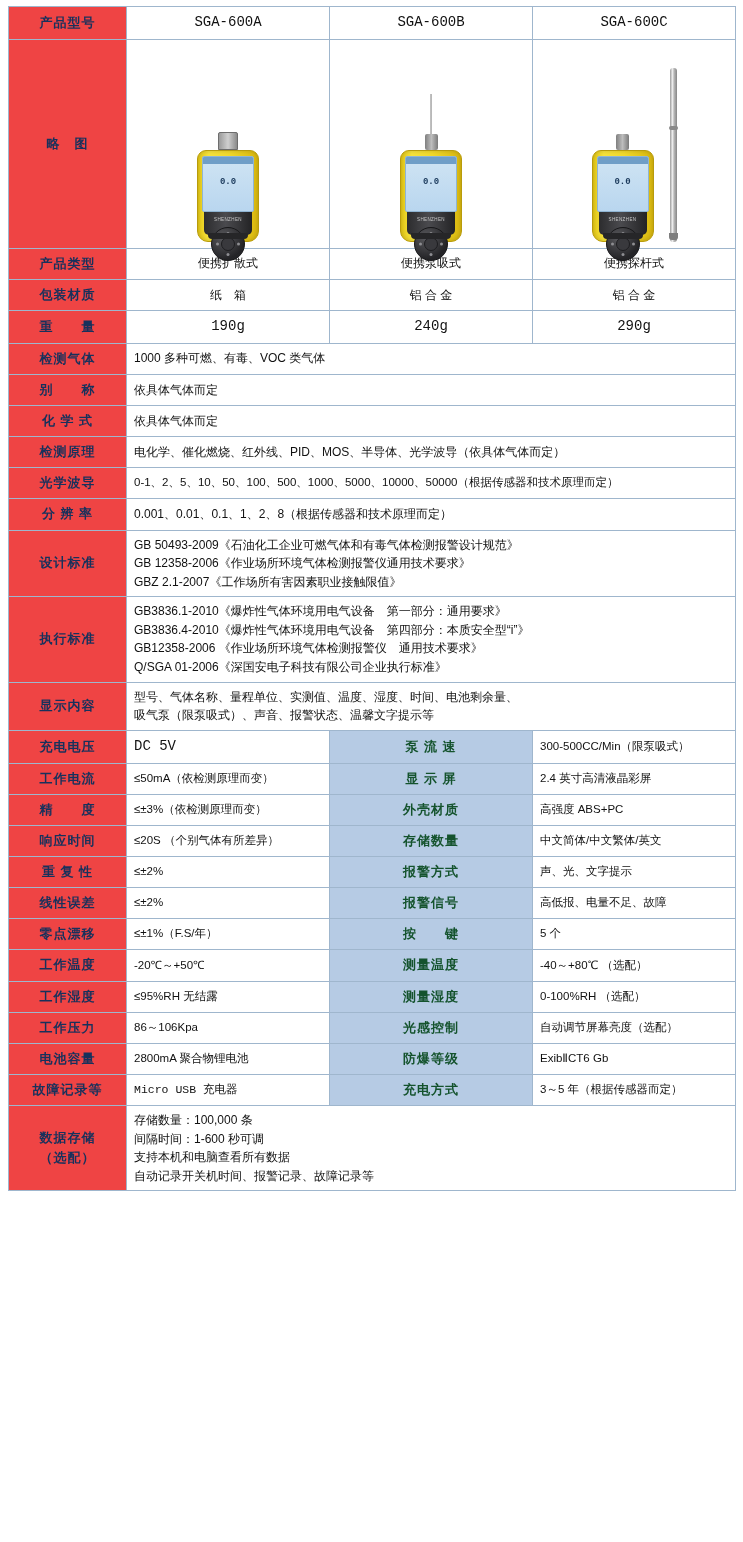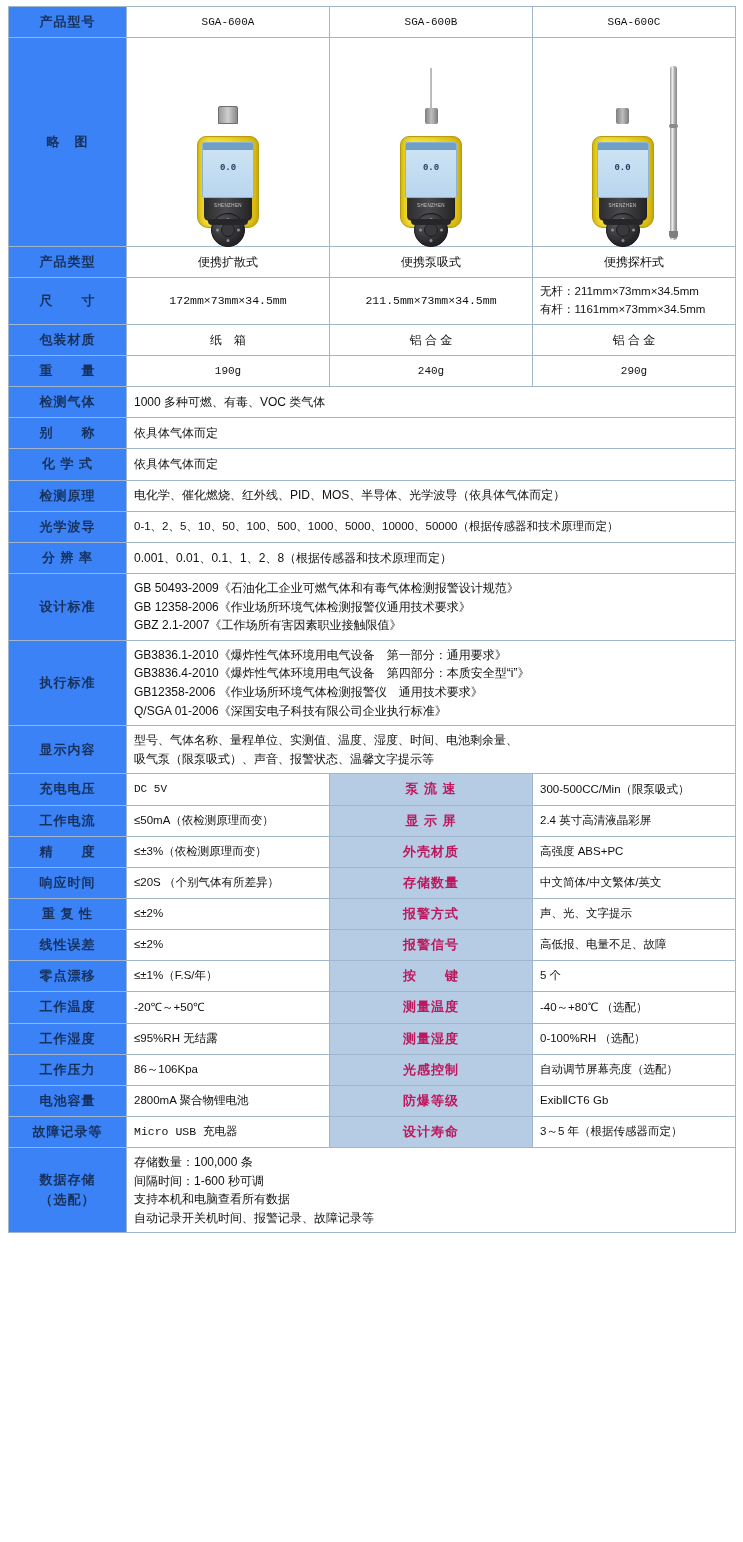--- a/index.html
+++ b/index.html
@@ -26,47 +26,47 @@
   }
   table.spec td {
     border: 1px solid #9fb6cd;
     padding: 5px 7px;
     vertical-align: middle;
     line-height: 1.55;
     word-break: break-word;
   }
   
   .lab {
-    background: #3b82f6;
+    background: #ef4444;
     color: #17315c;
     font-weight: bold;
     text-align: center;
     font-size: 13px;
     letter-spacing: 1px;
     width: 118px;
   }
   .lab2 {
     background: #b6cbe4;
-    color: #be185d;
+    color: #14532d;
     font-weight: bold;
     text-align: center;
     font-size: 13px;
     letter-spacing: 1px;
   }
   .val {
     background: #ffffff;
     text-align: left;
   }
   .valc {
     background: #ffffff;
     text-align: center;
   }
   .mono {
     font-family: "Liberation Mono", monospace;
-    font-size: 11px;
+    font-size: 14px;
   }
   .small {
     font-size: 11.5px;
   }
   .multi div { white-space: nowrap; }
   .img-cell {
     background: #ffffff;
     height: 198px;
     padding: 0;
     text-align: center;
@@ -104,21 +104,21 @@
     width: 13px;
     height: 16px;
     margin: 0 auto;
     background: linear-gradient(90deg,#7f7f7f,#bdbdbd,#7a7a7a);
     border-radius: 2px;
   }
   .body {
     position: relative;
     width: 62px;
     height: 92px;
-    margin: 12px auto;
+    margin: 0 auto;
     background: linear-gradient(90deg,#e3c716 0%, #f6e23c 18%, #f2d92a 52%, #d9b70f 100%);
     border-radius: 9px 9px 11px 11px;
     border: 1px solid #b89b0c;
     box-sizing: border-box;
     box-shadow: inset 0 0 4px rgba(0,0,0,.18);
   }
   .inner {
     position: absolute;
     left: 6px;
     right: 6px;
@@ -319,27 +319,20 @@
     </tr>
 
     <tr>
       <td class="lab">产品类型</td>
       <td class="valc">便携扩散式</td>
       <td class="valc">便携泵吸式</td>
       <td class="valc">便携探杆式</td>
     </tr>
 
 
-    <tr>
-      <td class="lab">尺　　寸</td>
-      <td class="valc mono small">172mm×73mm×34.5mm</td>
-      <td class="valc mono small">211.5mm×73mm×34.5mm</td>
-      <td class="val small" style="text-align:left;white-space:pre-line">无杆：211mm×73mm×34.5mm
-有杆：1161mm×73mm×34.5mm</td>
-    </tr>
 
     <tr>
       <td class="lab">包装材质</td>
       <td class="valc">纸　箱</td>
       <td class="valc">铝 合 金</td>
       <td class="valc">铝 合 金</td>
     </tr>
 
     <tr>
       <td class="lab">重　　量</td>
@@ -462,21 +455,21 @@
     </tr>
     <tr>
       <td class="lab">电池容量</td>
       <td class="val small">2800mA 聚合物锂电池</td>
       <td class="lab2">防爆等级</td>
       <td class="val small">ExibⅡCT6 Gb</td>
     </tr>
     <tr>
       <td class="lab">故障记录等</td>
       <td class="val mono small">Micro USB 充电器</td>
-      <td class="lab2">设计寿命</td>
+      <td class="lab2">充电方式</td>
       <td class="val small">3～5 年（根据传感器而定）</td>
     </tr>
 
 
     <tr>
       <td class="lab">
         <div>数据存储</div>
         <div>（选配）</div>
       </td>
       <td class="val multi" colspan="3">

